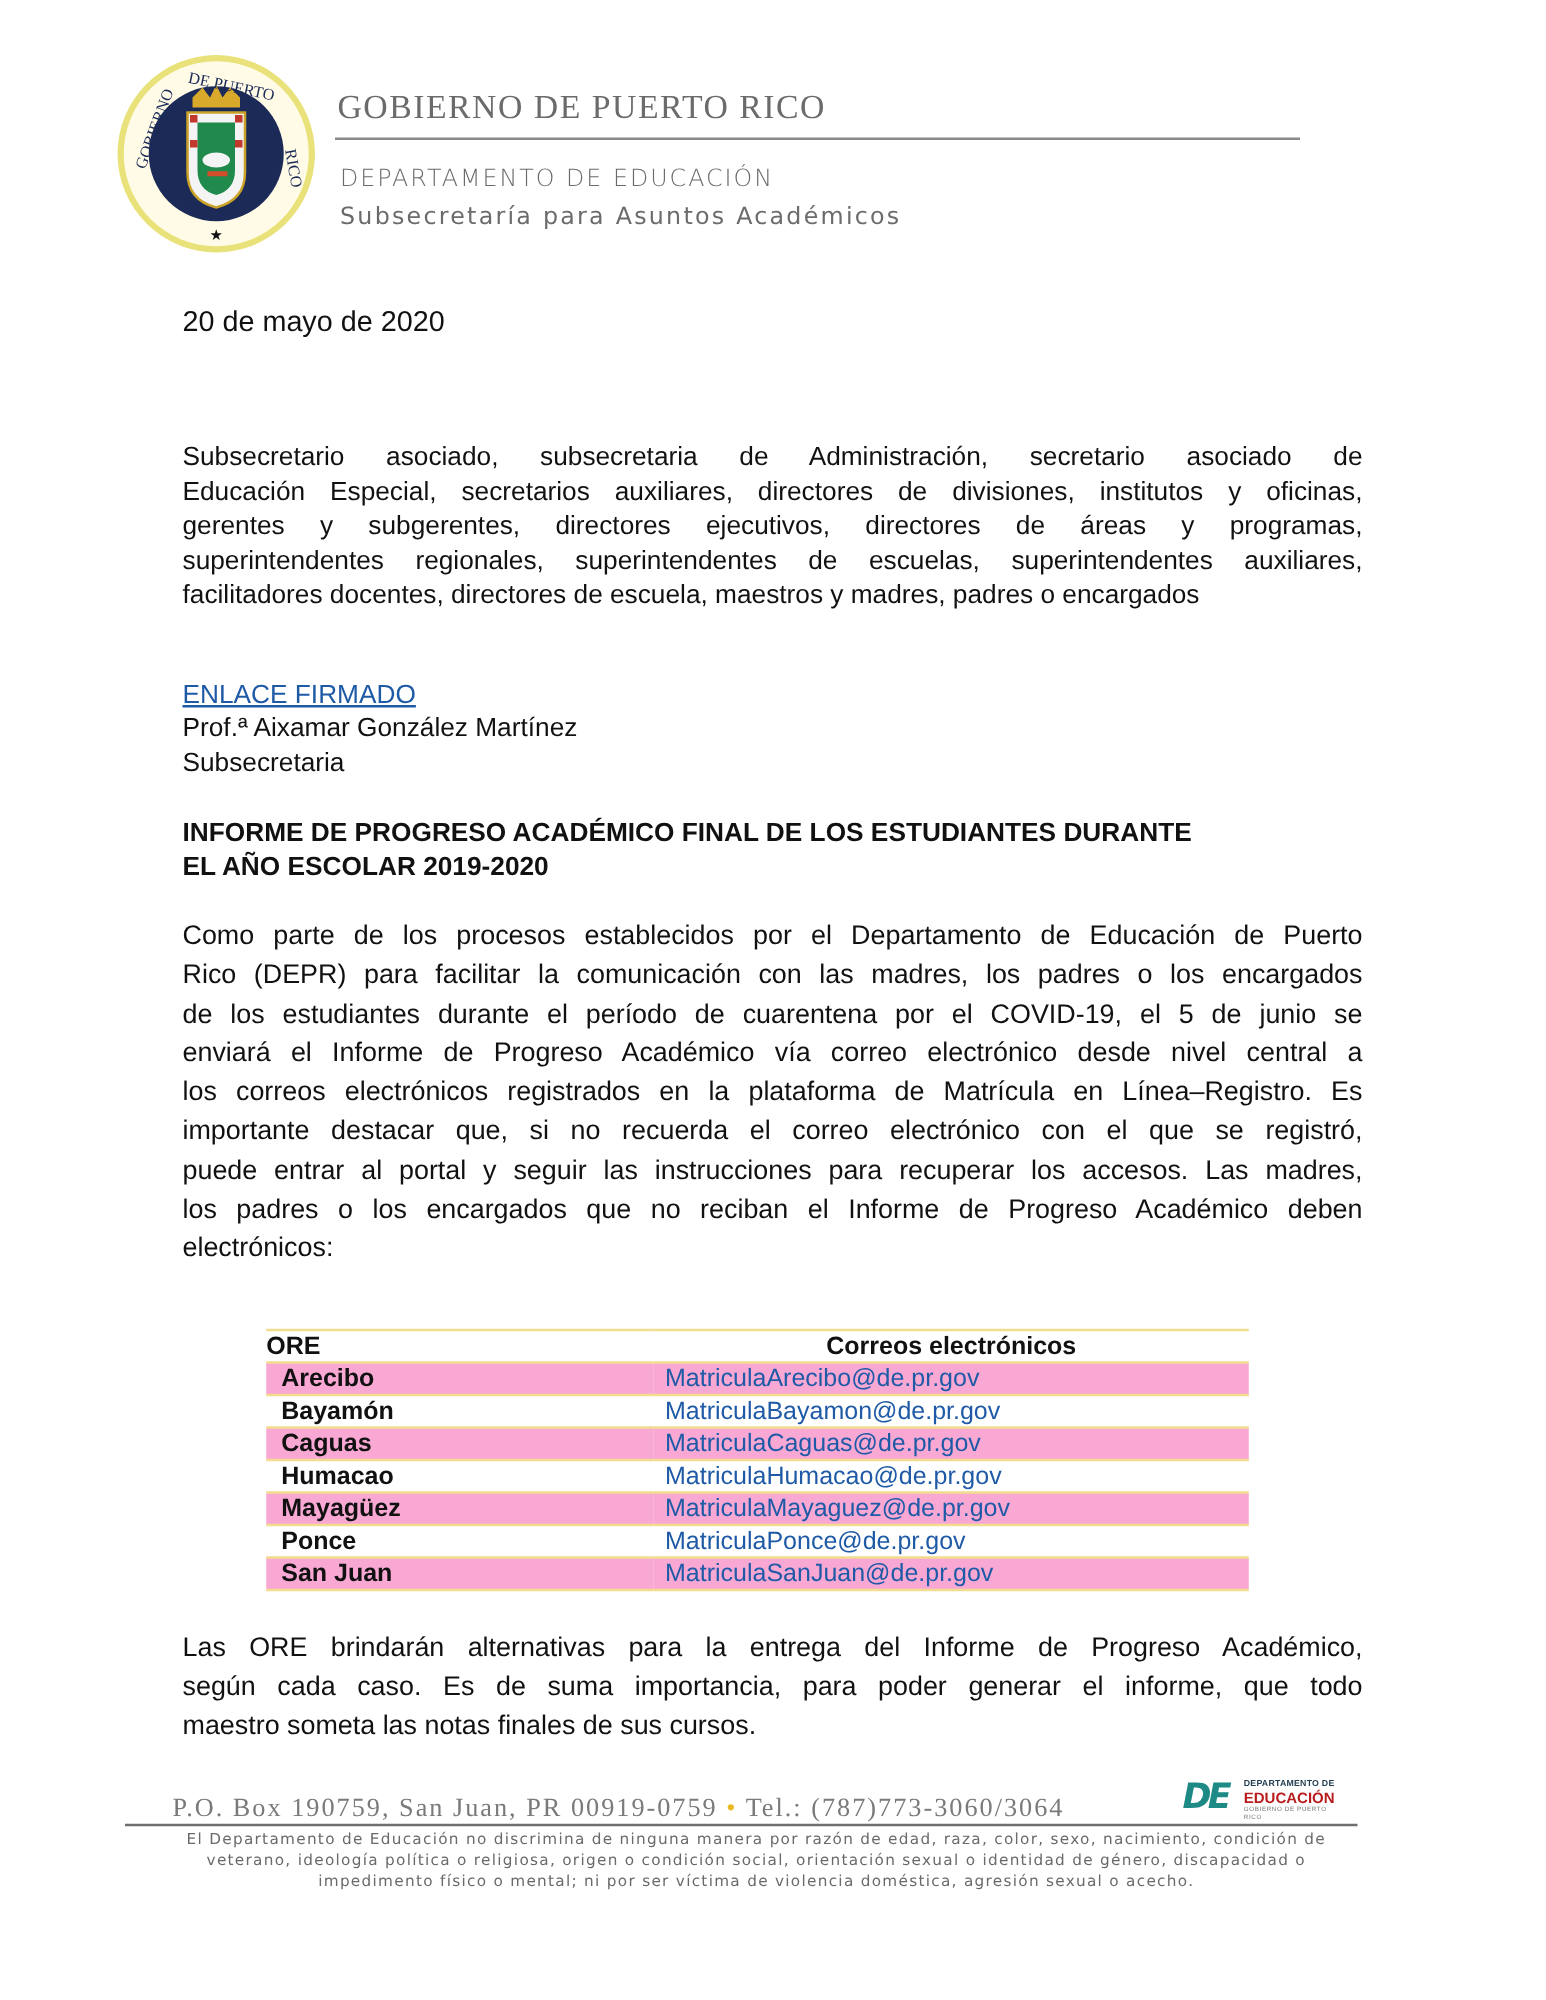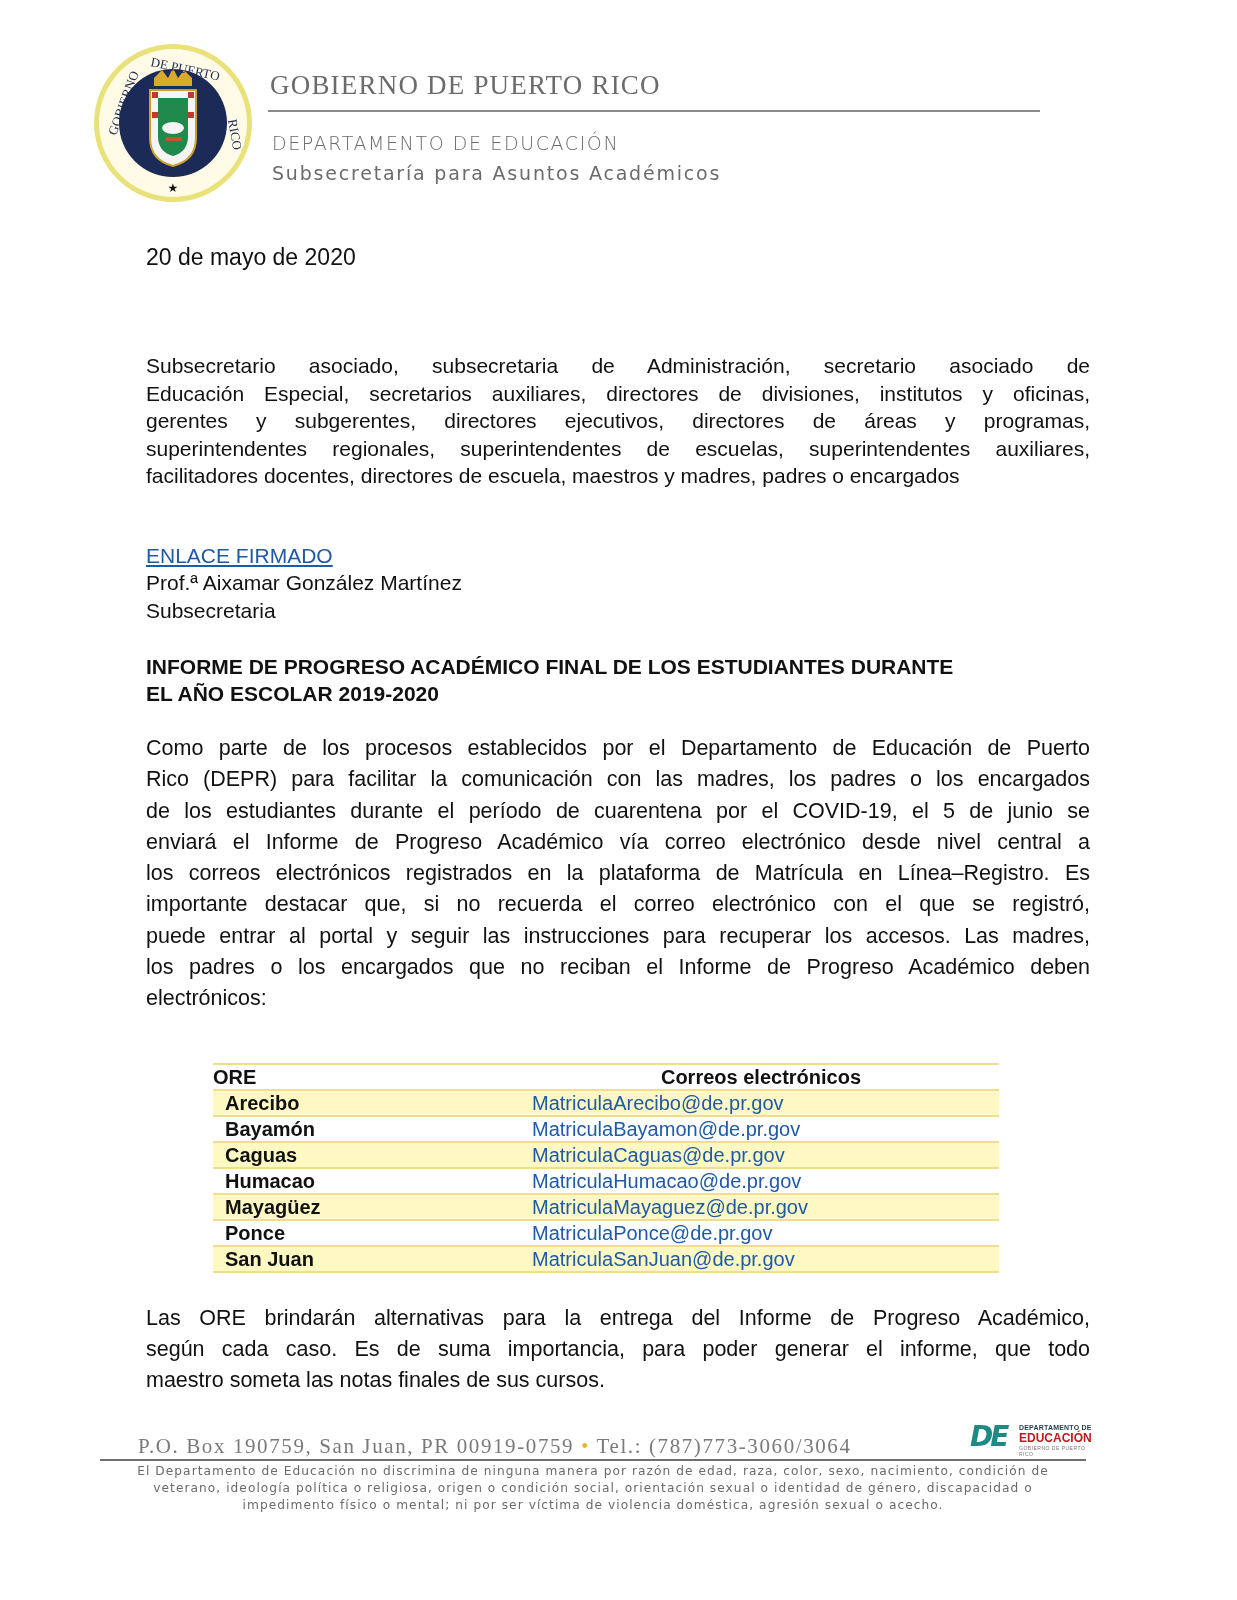--- a/index.html
+++ b/index.html
@@ -28,38 +28,38 @@
     .para { position: absolute; left: 146px; top: 733px; width: 944px; font-size: 21.5px; line-height: 31.3px; }
     .para span { display: block; text-align: justify; text-align-last: justify; white-space: nowrap; }
     .para span.last { text-align-last: left; }
 
     
     .ore-table { position: absolute; left: 213px; top: 1063px; width: 786px; border-collapse: collapse; font-size: 20px; }
     .ore-table th { font-weight: bold; height: 24px; padding: 0; border-top: 2px solid #f2dc8f; border-bottom: 2px solid #f2dc8f; background: #fff; }
     .ore-table th.c1 { width: 310px; text-align: left; padding-left: 0; }
     .ore-table th.c2 { text-align: center; }
     .ore-table td { height: 24px; padding: 0; border-bottom: 2px solid #f2dc8f; }
-    .ore-table tr.shade td { background: #fef9c3; }
+    .ore-table tr.shade td { background: #f9a8d4; }
     .ore-table td.region { font-weight: bold; padding-left: 12px; }
     .ore-table td.email { color: #1f5aa6; padding-left: 9px; cursor: pointer; }
 
     .closing { position: absolute; left: 146px; top: 1303px; width: 944px; font-size: 21.5px; line-height: 31px; }
     .closing span { display: block; text-align: justify; text-align-last: justify; white-space: nowrap; }
     .closing span.last { text-align-last: left; }
 
     
     .footer-address { position: absolute; left: 138px; top: 1434px; font-family: Liberation Serif, serif; font-size: 21px; letter-spacing: 1.6px; color: #7a7a7a; white-space: nowrap; }
     .footer-address .dot { color: #e8b923; }
     .footer-rule { position: absolute; left: 100px; top: 1459px; width: 986px; height: 2px; background: #6f6f6f; }
-    .de-logo { position: absolute; left: 946px; top: 1423px; width: 130px; height: 30px; margin-left: 24px; }
+    .de-logo { position: absolute; left: 946px; top: 1423px; width: 130px; height: 30px; }
     .de-mark { position: absolute; left: 0; top: 0; font-family: "DejaVu Sans", sans-serif; font-weight: bold; font-size: 28px; line-height: 28px; color: #1d8a85; letter-spacing: -3px; font-style: italic; }
     .de-text1 { position: absolute; left: 49px; top: 1px; font-size: 7px; font-weight: bold; color: #1f3b4d; letter-spacing: 0.2px; }
     .de-text2 { position: absolute; left: 49px; top: 8px; font-size: 12px; font-weight: bold; color: #b91c1c; }
     .de-text3 { position: absolute; left: 49px; top: 22px; font-size: 5px; color: #777; letter-spacing: 0.5px; }
-    .disclaimer { position: absolute; left: 100px; top: 1463px; width: 986px; font-family: "DejaVu Sans", sans-serif; font-size: 12.2px; line-height: 17px; color: #6a6a6a; text-align: center; letter-spacing: 1.05px; }
+    .disclaimer { position: absolute; left: 112px; top: 1463px; width: 986px; font-family: "DejaVu Sans", sans-serif; font-size: 12.2px; line-height: 17px; color: #6a6a6a; text-align: center; letter-spacing: 1.05px; }
     .disclaimer span { display: block; white-space: nowrap; }
   </style>
 </head>
 <body>
 
 <svg class="seal" viewBox="0 0 162 162">
   <circle cx="81" cy="81" r="79" fill="#e9e27a"></circle>
   <circle cx="81" cy="81" r="74" fill="#fffbe6"></circle>
   <circle cx="81" cy="81" r="54" fill="#1b2a57"></circle>
   <path d="M58 48 L104 48 L104 96 Q104 118 81 124 Q58 118 58 96 Z" fill="#f4f4f4" stroke="#c9a227" stroke-width="2"></path>

